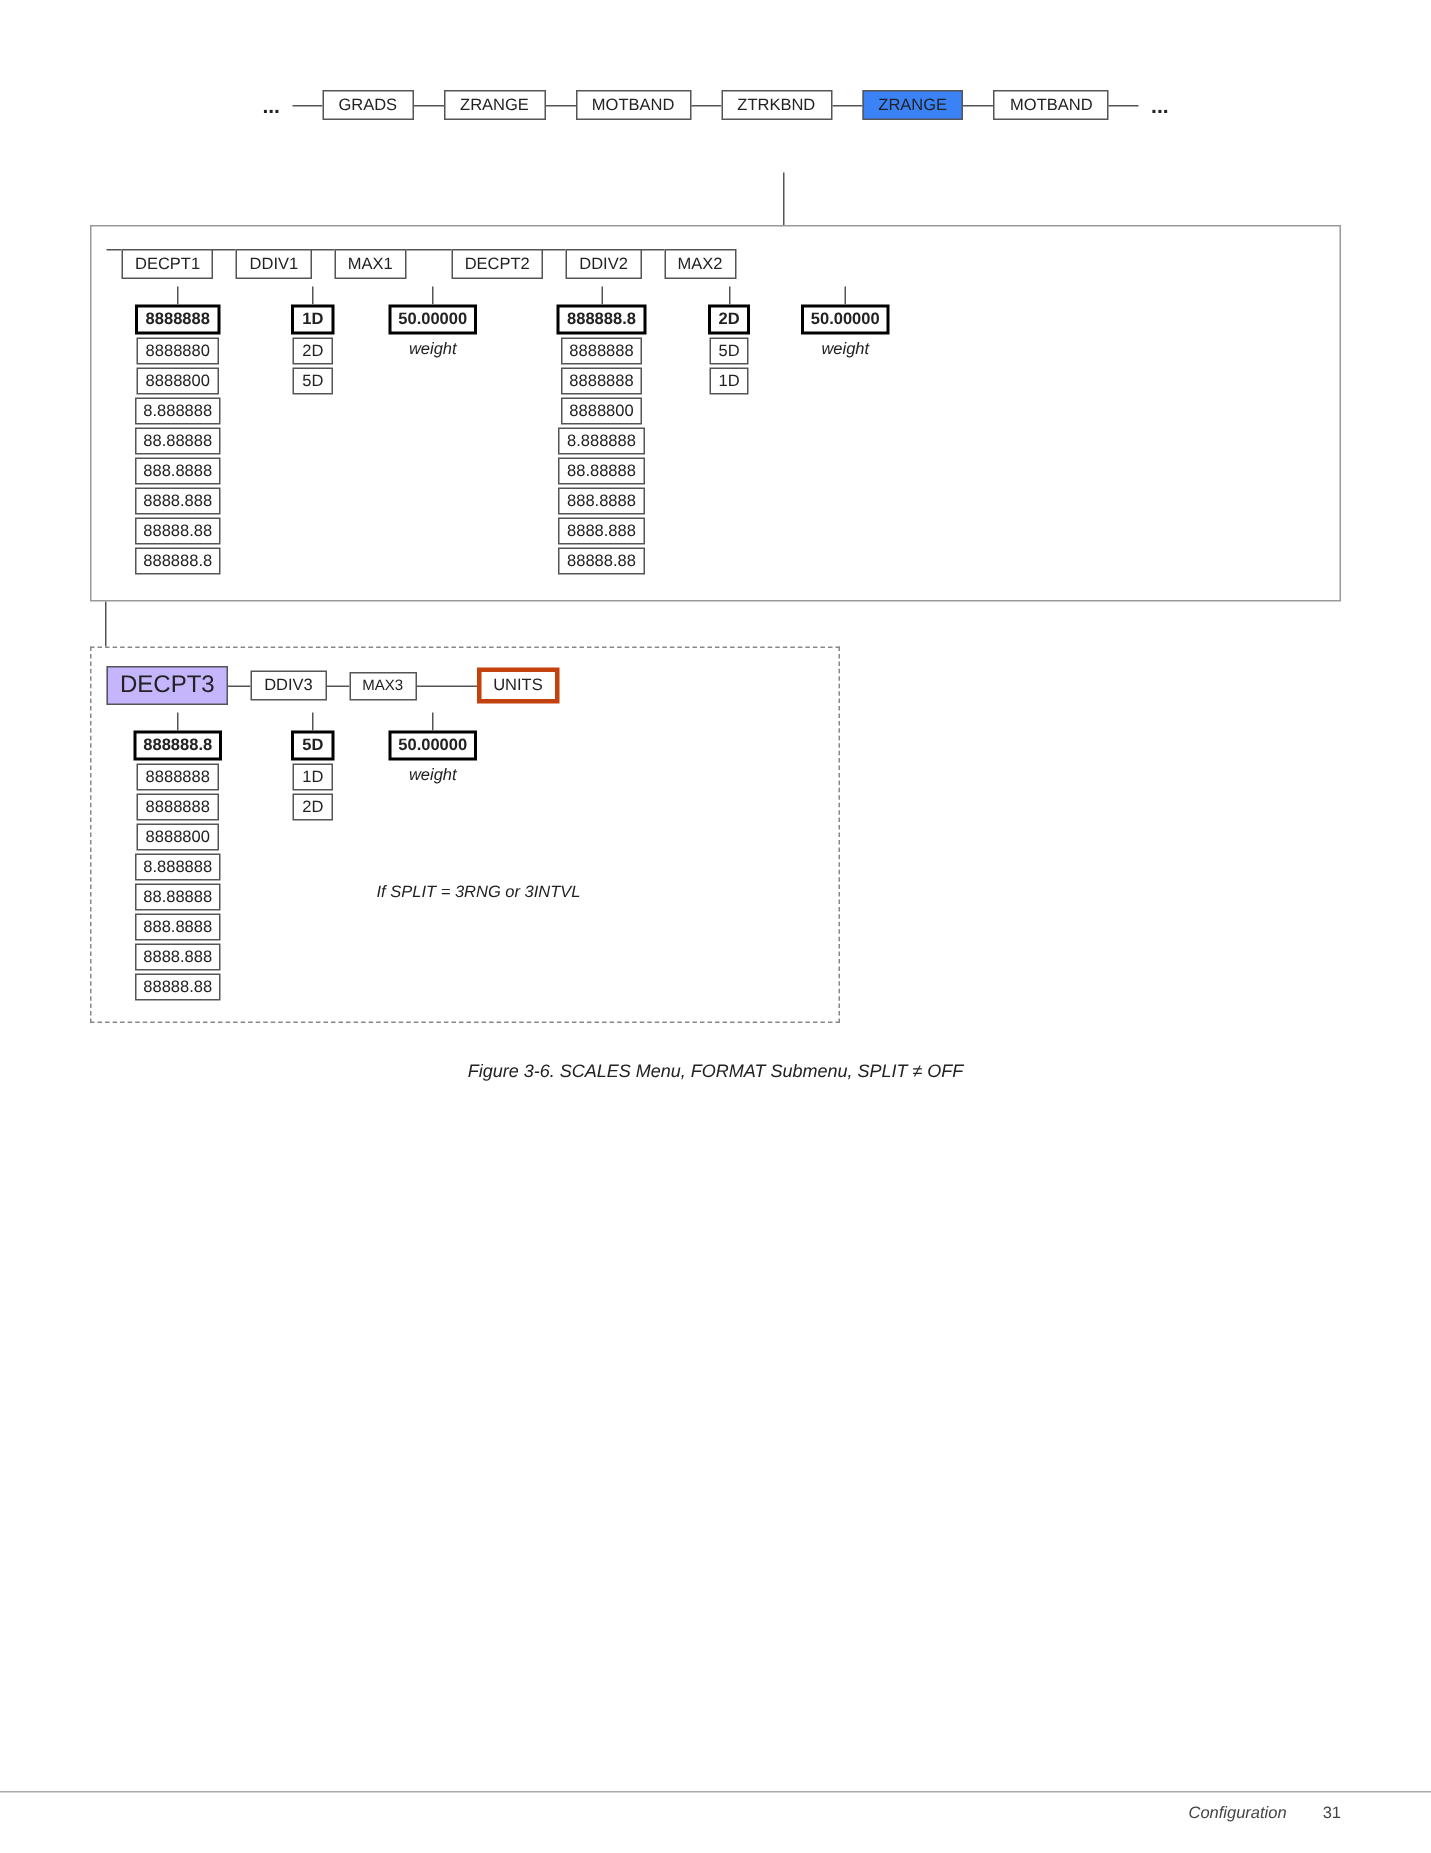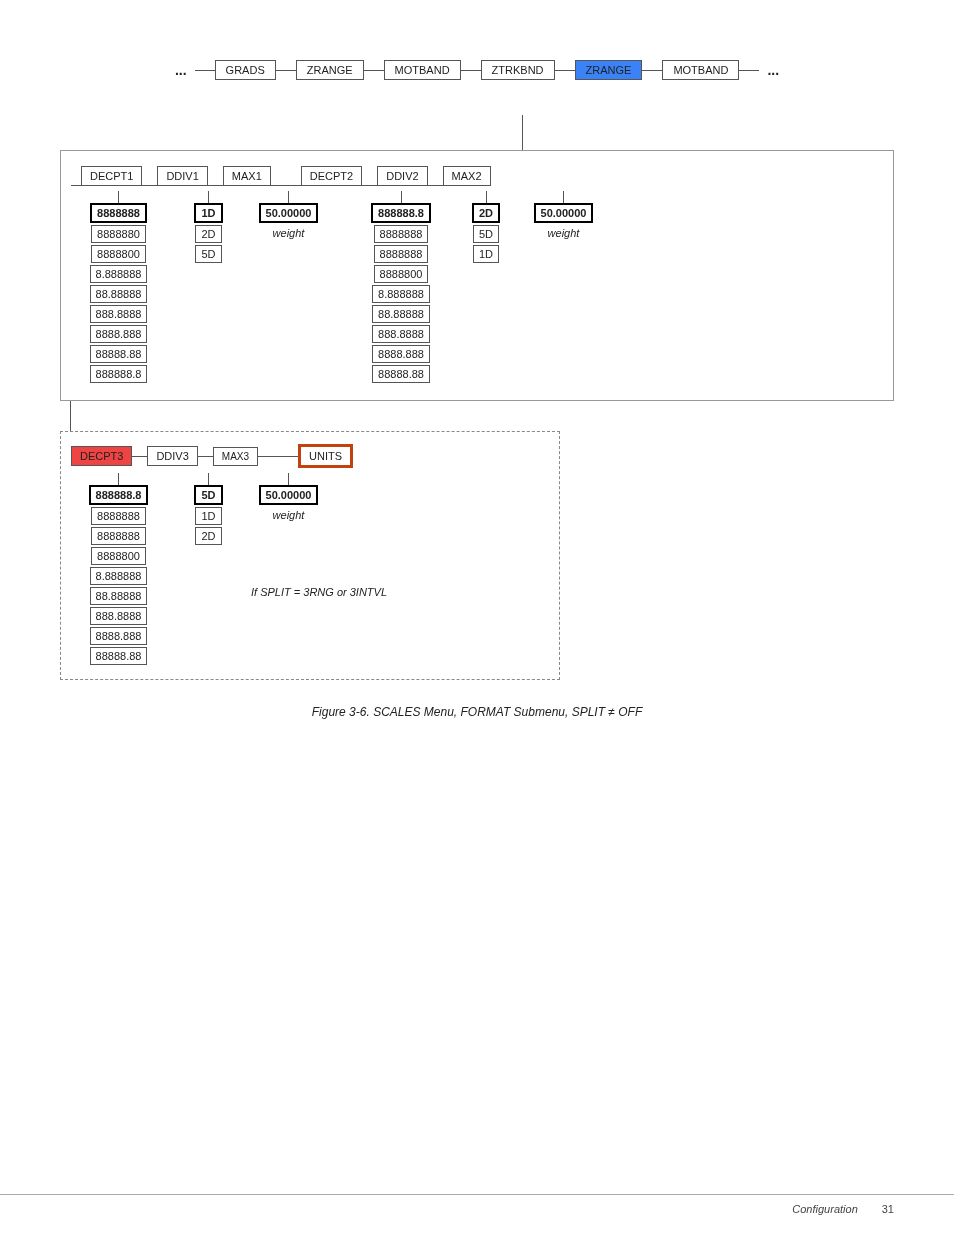--- a/index.html
+++ b/index.html
@@ -43,21 +43,21 @@
   </div>
 
   
   <div style="display:flex; justify-content:center; margin-bottom:0;">
     <div style="width:1px; height:35px; background:#555; margin-left:90px;"></div>
   </div>
 
   
   <div style="border:1px solid #999; padding:15px 10px 15px 10px; margin-bottom:0; position:relative;">
 
-    <div style="display:flex; align-items:flex-end; margin-bottom:5px; position:relative;">
+    <div style="display:flex; align-items:flex-start; margin-bottom:5px; position:relative;">
 
       <div style="width:10px; height:1px; background:#555;"></div>
       <span style="border:1px solid #555; padding:3px 8px; font-size:11px; background:#fff;">DECPT1</span>
       <div style="width:15px; height:1px; background:#555;"></div>
       <span style="border:1px solid #555; padding:3px 8px; font-size:11px; background:#fff;">DDIV1</span>
       <div style="width:15px; height:1px; background:#555;"></div>
       <span style="border:1px solid #555; padding:3px 8px; font-size:11px; background:#fff;">MAX1</span>
       <div style="width:30px; height:1px; background:#555;"></div>
       <span style="border:1px solid #555; padding:3px 8px; font-size:11px; background:#fff;">DECPT2</span>
       <div style="width:15px; height:1px; background:#555;"></div>
@@ -136,21 +136,21 @@
   
   <div style="display:flex; margin-left:10px; margin-bottom:0;">
     <div style="width:1px; height:30px; background:#555;"></div>
   </div>
 
   
   <div style="border:1px dashed #888; padding:12px 10px 12px 10px; display:inline-block; min-width:500px;">
 
     
     <div style="display:flex; align-items:center; margin-bottom:5px;">
-      <span style="border:1px solid #555; padding:3px 8px; font-size:11px; background:#ef4444;">DECPT3</span>
+      <span style="border:1px solid #555; padding:3px 8px; font-size:16px; background:#c4b5fd;">DECPT3</span>
       <div style="width:15px; height:1px; background:#555;"></div>
       <span style="border:1px solid #555; padding:3px 8px; font-size:11px; background:#fff;">DDIV3</span>
       <div style="width:15px; height:1px; background:#555;"></div>
       <span style="border:1px solid #555; padding:3px 8px; font-size:10px; background:#fff;">MAX3</span>
       <div style="width:40px; height:1px; background:#555;"></div>
       <span style="border:3px solid #c2410c; padding:3px 8px; font-size:11px; background:#fff;">UNITS</span>
     </div>
 
     <div style="display:flex; align-items:flex-start; margin-top:5px;">
 

